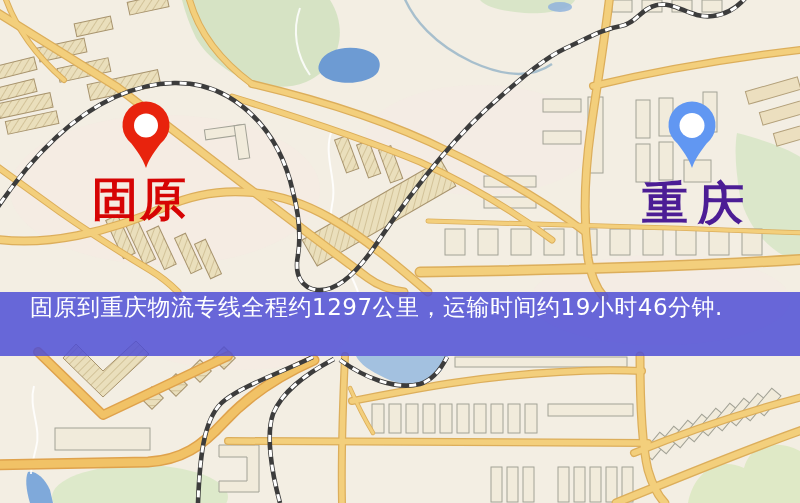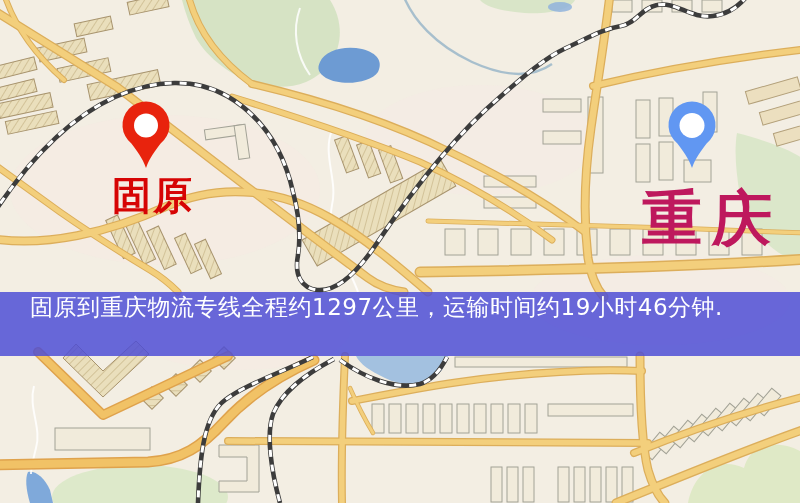--- a/index.html
+++ b/index.html
@@ -27,22 +27,22 @@
 
   
   .bh{fill:url(#hatch);stroke:#a8946e;stroke-width:1}
   .bb{fill:#ecdfbf;stroke:#b3a07a;stroke-width:1}
   .bc{fill:#f1ebdb;stroke:#a2a296;stroke-width:1}
 
   .city-label{
     position:absolute;font-weight:bold;line-height:1;
     white-space:nowrap;user-select:none;
   }
-  .city-label.origin{left:92px;top:176px;font-size:39px;color:#d60404;letter-spacing:2px;margin-left:20px;}
-  .city-label.dest{left:642px;top:188px;font-size:60px;color:#be185d;letter-spacing:10px;}
+  .city-label.origin{left:92px;top:176px;font-size:46px;color:#d60404;letter-spacing:2px;}
+  .city-label.dest{left:642px;top:180px;font-size:46px;color:#4c1d95;letter-spacing:10px;}
 
   .banner{
     position:absolute;left:0;top:292px;width:800px;height:64px;
     background:rgba(76,76,213,0.84);
     display:flex;align-items:flex-start;
     padding-left:30px;padding-bottom:9px;box-sizing:border-box;
     color:#ffffff;font-size:23px;white-space:nowrap;letter-spacing:.5px;
   }
 </style>
 </head>

